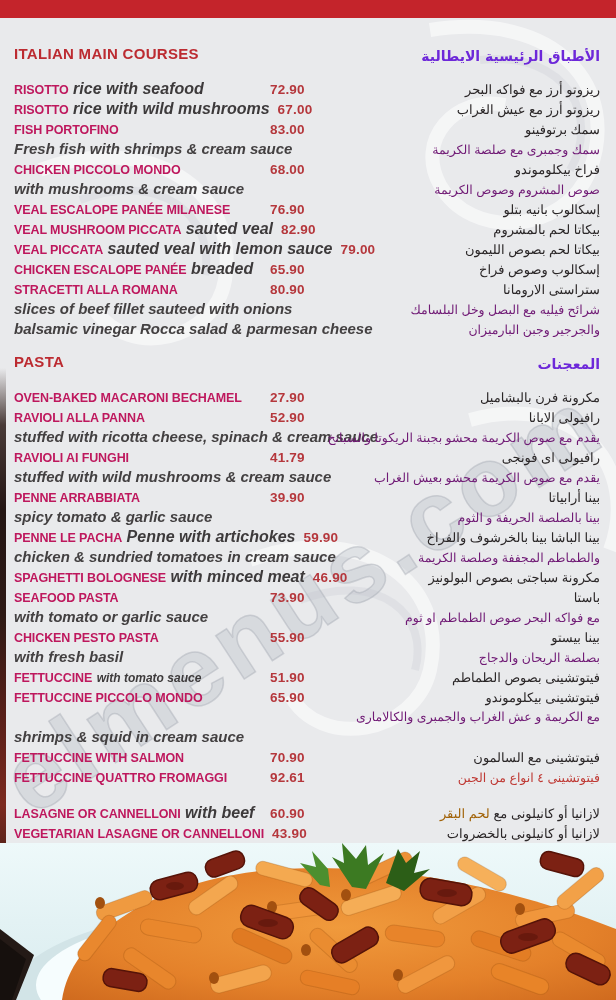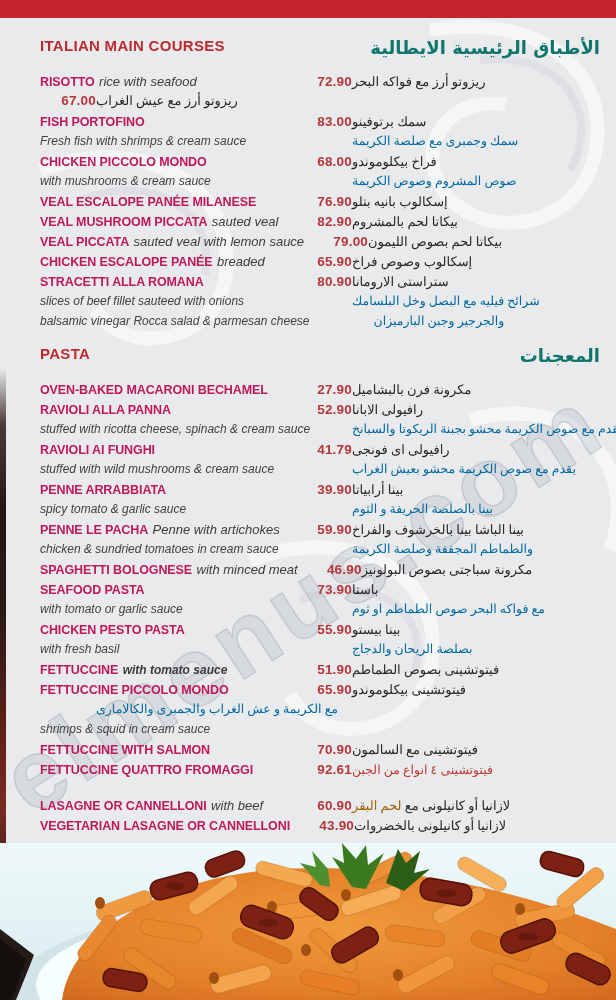--- a/index.html
+++ b/index.html
@@ -29,62 +29,60 @@
     pointer-events:none;
   }
   
   .left-strip{
     position:absolute;left:0;top:368px;width:6px;height:475px;
     background:linear-gradient(180deg,
       rgba(60,36,30,0) 0%, rgba(45,28,24,.85) 12%,
       #241614 30%, #2e1a15 52%, #5a2019 74%, #7c2a1f 92%, #5e241b 100%);
   }
   .content{
-    position:absolute;top:22px;left:0;right:0;height:825px;
-    padding:15px 16px 0 20px;
+    position:absolute;top:30px;left:0;right:0;height:825px;
+    padding:15px 16px 0 14px;
     box-sizing:border-box;
-    margin-left:20px;
   }
   .menu-section{margin:0;}
   .menu-section + .menu-section{margin-top:14px;}
   .section-header{
     display:flex;justify-content:space-between;align-items:flex-start;
     height:24px;margin-bottom:10px;
   }
   .heading-en{
     color:#bc2b31;font-weight:700;font-size:15px;letter-spacing:.3px;
   }
   .heading-ar{
-    color:#0f766e;font-weight:700;font-size:18px;line-height:22px;
+    color:#6d28d9;font-weight:700;font-size:14px;line-height:22px;
     direction:rtl;font-family:"DejaVu Sans",sans-serif;
   }
   .row{display:flex;align-items:baseline;height:20px;line-height:20px;}
   .row .en{flex:0 1 auto;min-width:256px;white-space:nowrap;padding-right:8px;box-sizing:border-box;}
   .nm{font-weight:700;font-size:12.5px;color:#be185d;letter-spacing:-0.1px;}
-  .note{font-style:italic;font-weight:400;font-size:13px;color:#3d3a3b;}
+  .note{font-style:italic;font-weight:700;font-size:16px;color:#3d3a3b;}
   .note.bold{font-weight:700;font-size:12px;}
   .price{
     flex:0 0 56px;color:#b5373c;font-weight:700;font-size:13.5px;
     letter-spacing:.2px;
-    text-align:right;
   }
   .ar{
-    flex:1 1 auto;direction:rtl;text-align:left;
-    font-family:Liberation Serif, serif;
+    flex:1 1 auto;direction:rtl;text-align:right;
+    font-family:Liberation Sans, sans-serif;
     font-size:13px;color:#2a2627;line-height:20px;
     white-space:nowrap;
   }
   .ar .red-part{color:#a16207;}
   .ar.all-red{color:#bf3a35;font-size:12.5px;}
   .desc-row .en-desc{
     flex:0 1 auto;min-width:256px;white-space:nowrap;padding-right:8px;box-sizing:border-box;
-    font-style:italic;font-size:12px;color:#434041;
+    font-style:italic;font-size:15px;color:#434041;font-weight:bold;
   }
   .desc-row .price{visibility:hidden;}
-  .desc-row .ar{color:#0369a1;font-size:12.5px;}
+  .desc-row .ar{color:#701a75;font-size:12.5px;}
   .spacer-row{height:16px;}
   .photo{
     position:absolute;left:0;bottom:0;width:616px;height:157px;
   }
   .photo svg{display:block;}
 </style>
 </head>
 <body>
 
 <div class="page">
@@ -114,20 +112,21 @@
         <div class="section-header">
           <span class="heading-en">ITALIAN MAIN COURSES</span>
           <span class="heading-ar">الأطباق الرئيسية الايطالية</span>
         </div>
         <div class="row item-row">
           <span class="en"><span class="nm">RISOTTO</span> <span class="note">rice with seafood</span></span>
           <span class="price">72.90</span>
           <span class="ar">ريزوتو أرز مع فواكه البحر</span>
         </div>
         <div class="row item-row">
+          <span class="en"><span class="nm">RISOTTO</span> <span class="note">rice with wild mushrooms</span></span>
           <span class="price">67.00</span>
           <span class="ar">ريزوتو أرز مع عيش الغراب</span>
         </div>
         <div class="row item-row">
           <span class="en"><span class="nm">FISH PORTOFINO</span></span>
           <span class="price">83.00</span>
           <span class="ar">سمك برتوفينو</span>
         </div>
         <div class="row desc-row">
           <span class="en-desc">Fresh fish with shrimps &amp; cream sauce</span>

